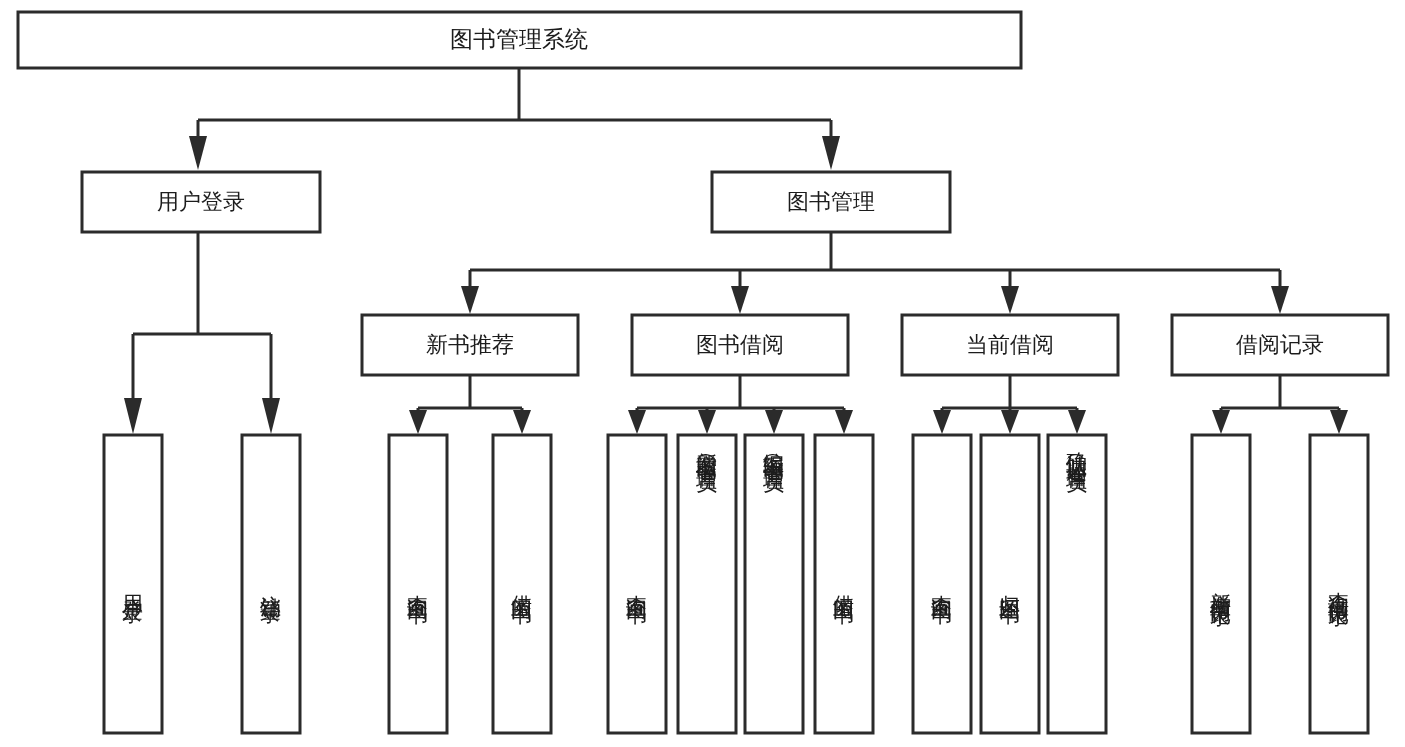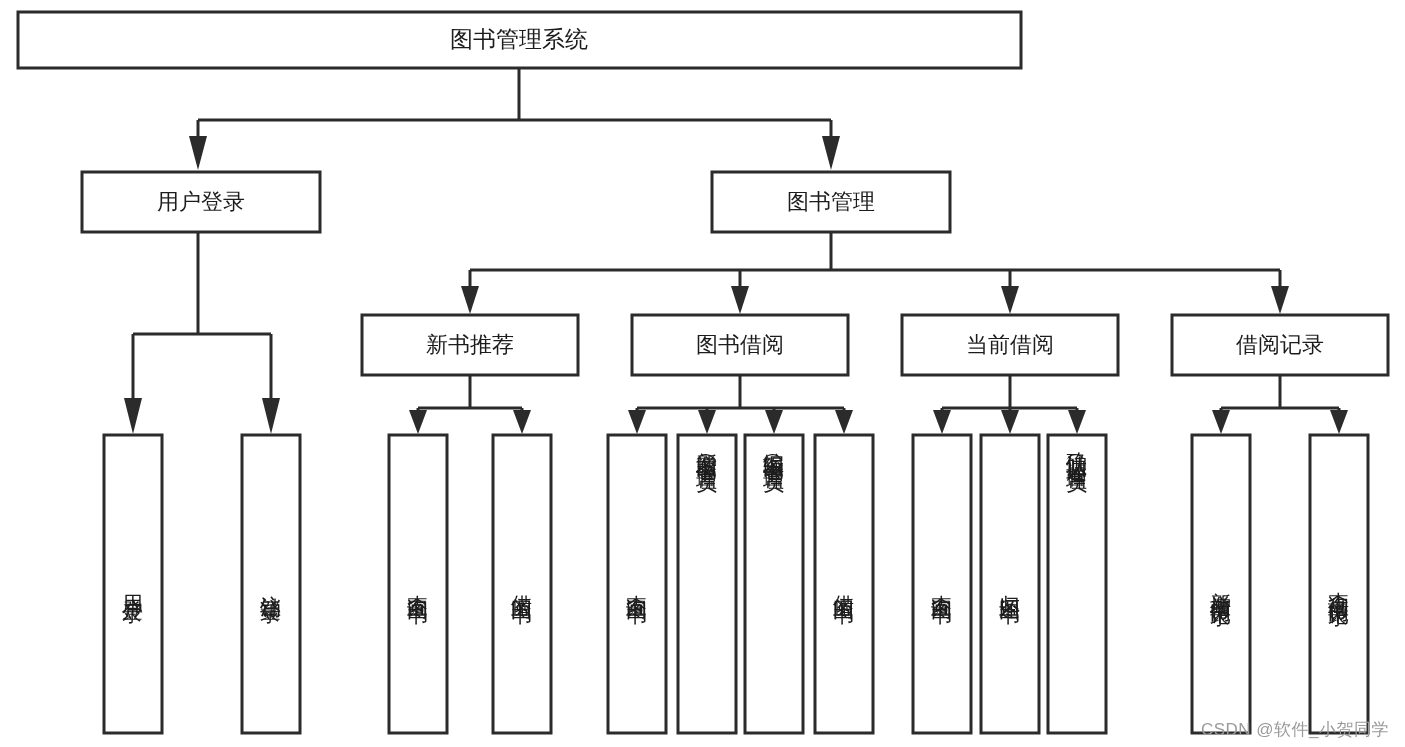--- a/index.html
+++ b/index.html
@@ -244,15 +244,14 @@
     <span class="vtext">确认归还（管理员）</span>
   </div>
 
   <div class="vtext-wrap" style="left:1192px; top:435px; width:58px; height:298px;">
     <span class="vtext">新增借阅记录</span>
   </div>
   <div class="vtext-wrap" style="left:1310px; top:435px; width:58px; height:298px;">
     <span class="vtext">查询借阅记录</span>
   </div>
 
-  <div class="watermark">CSDN @软件_小贺同学</div>
 
 </div>
 
 </body></html>

